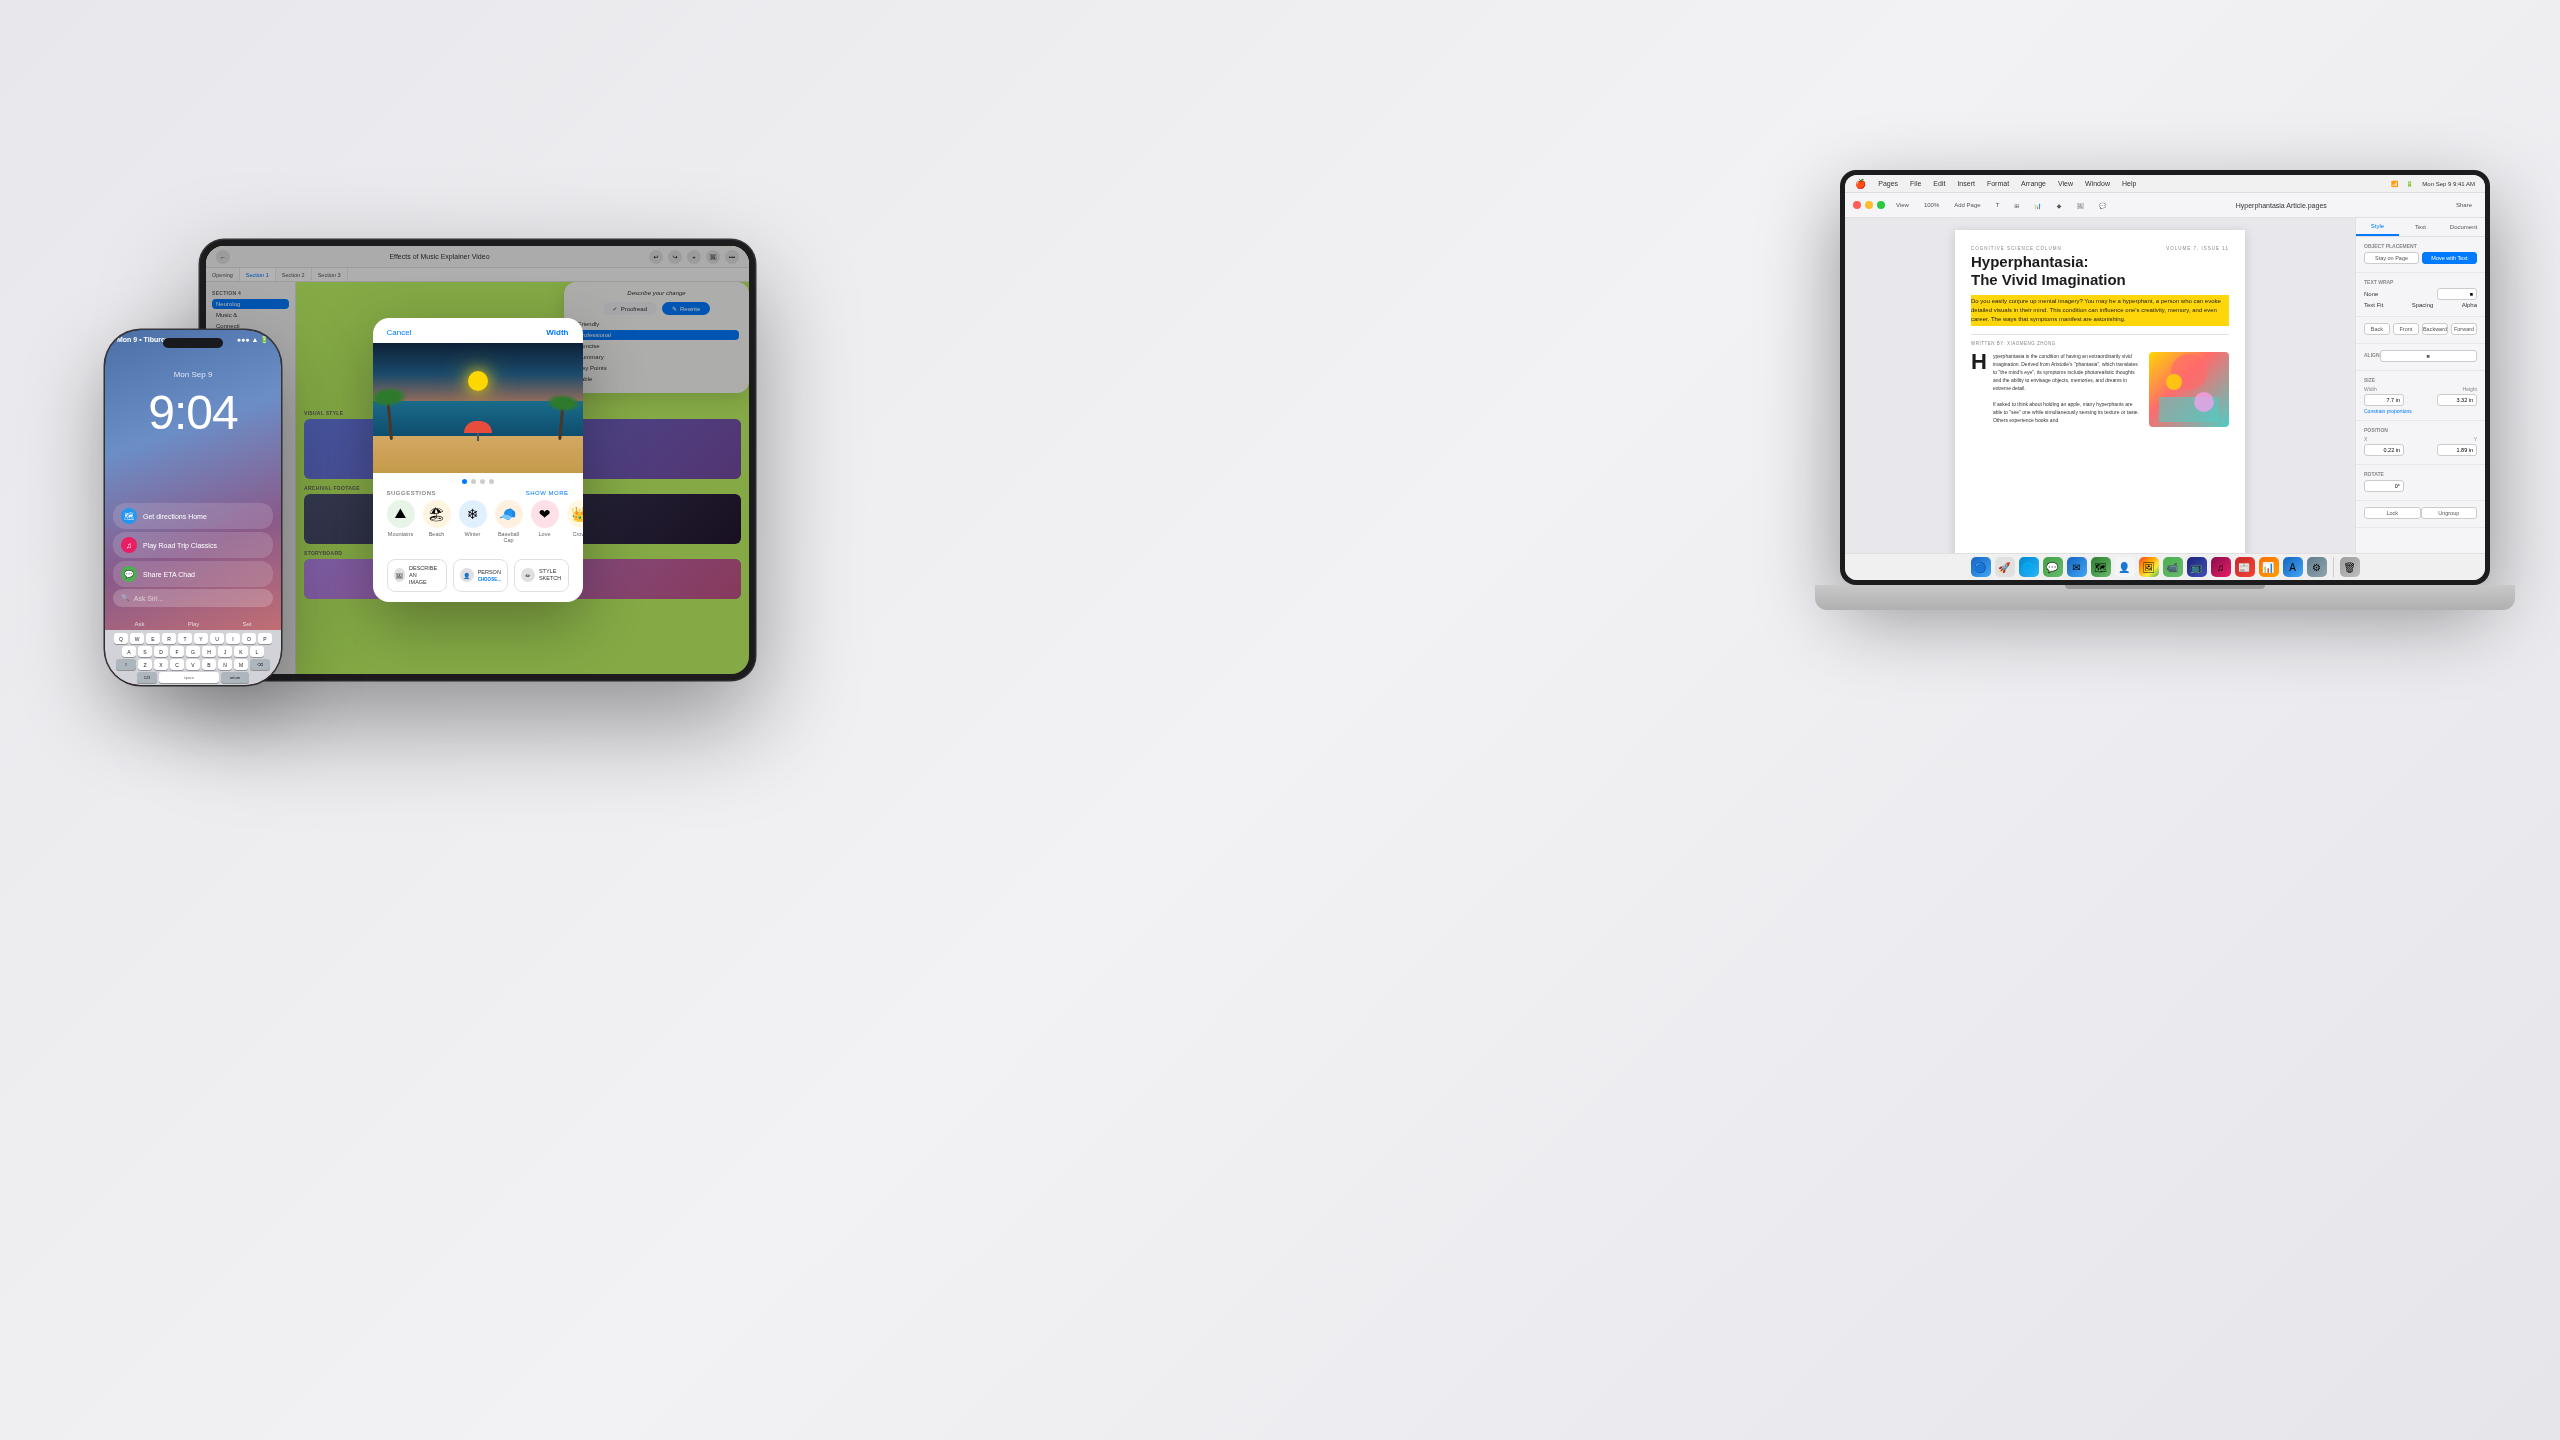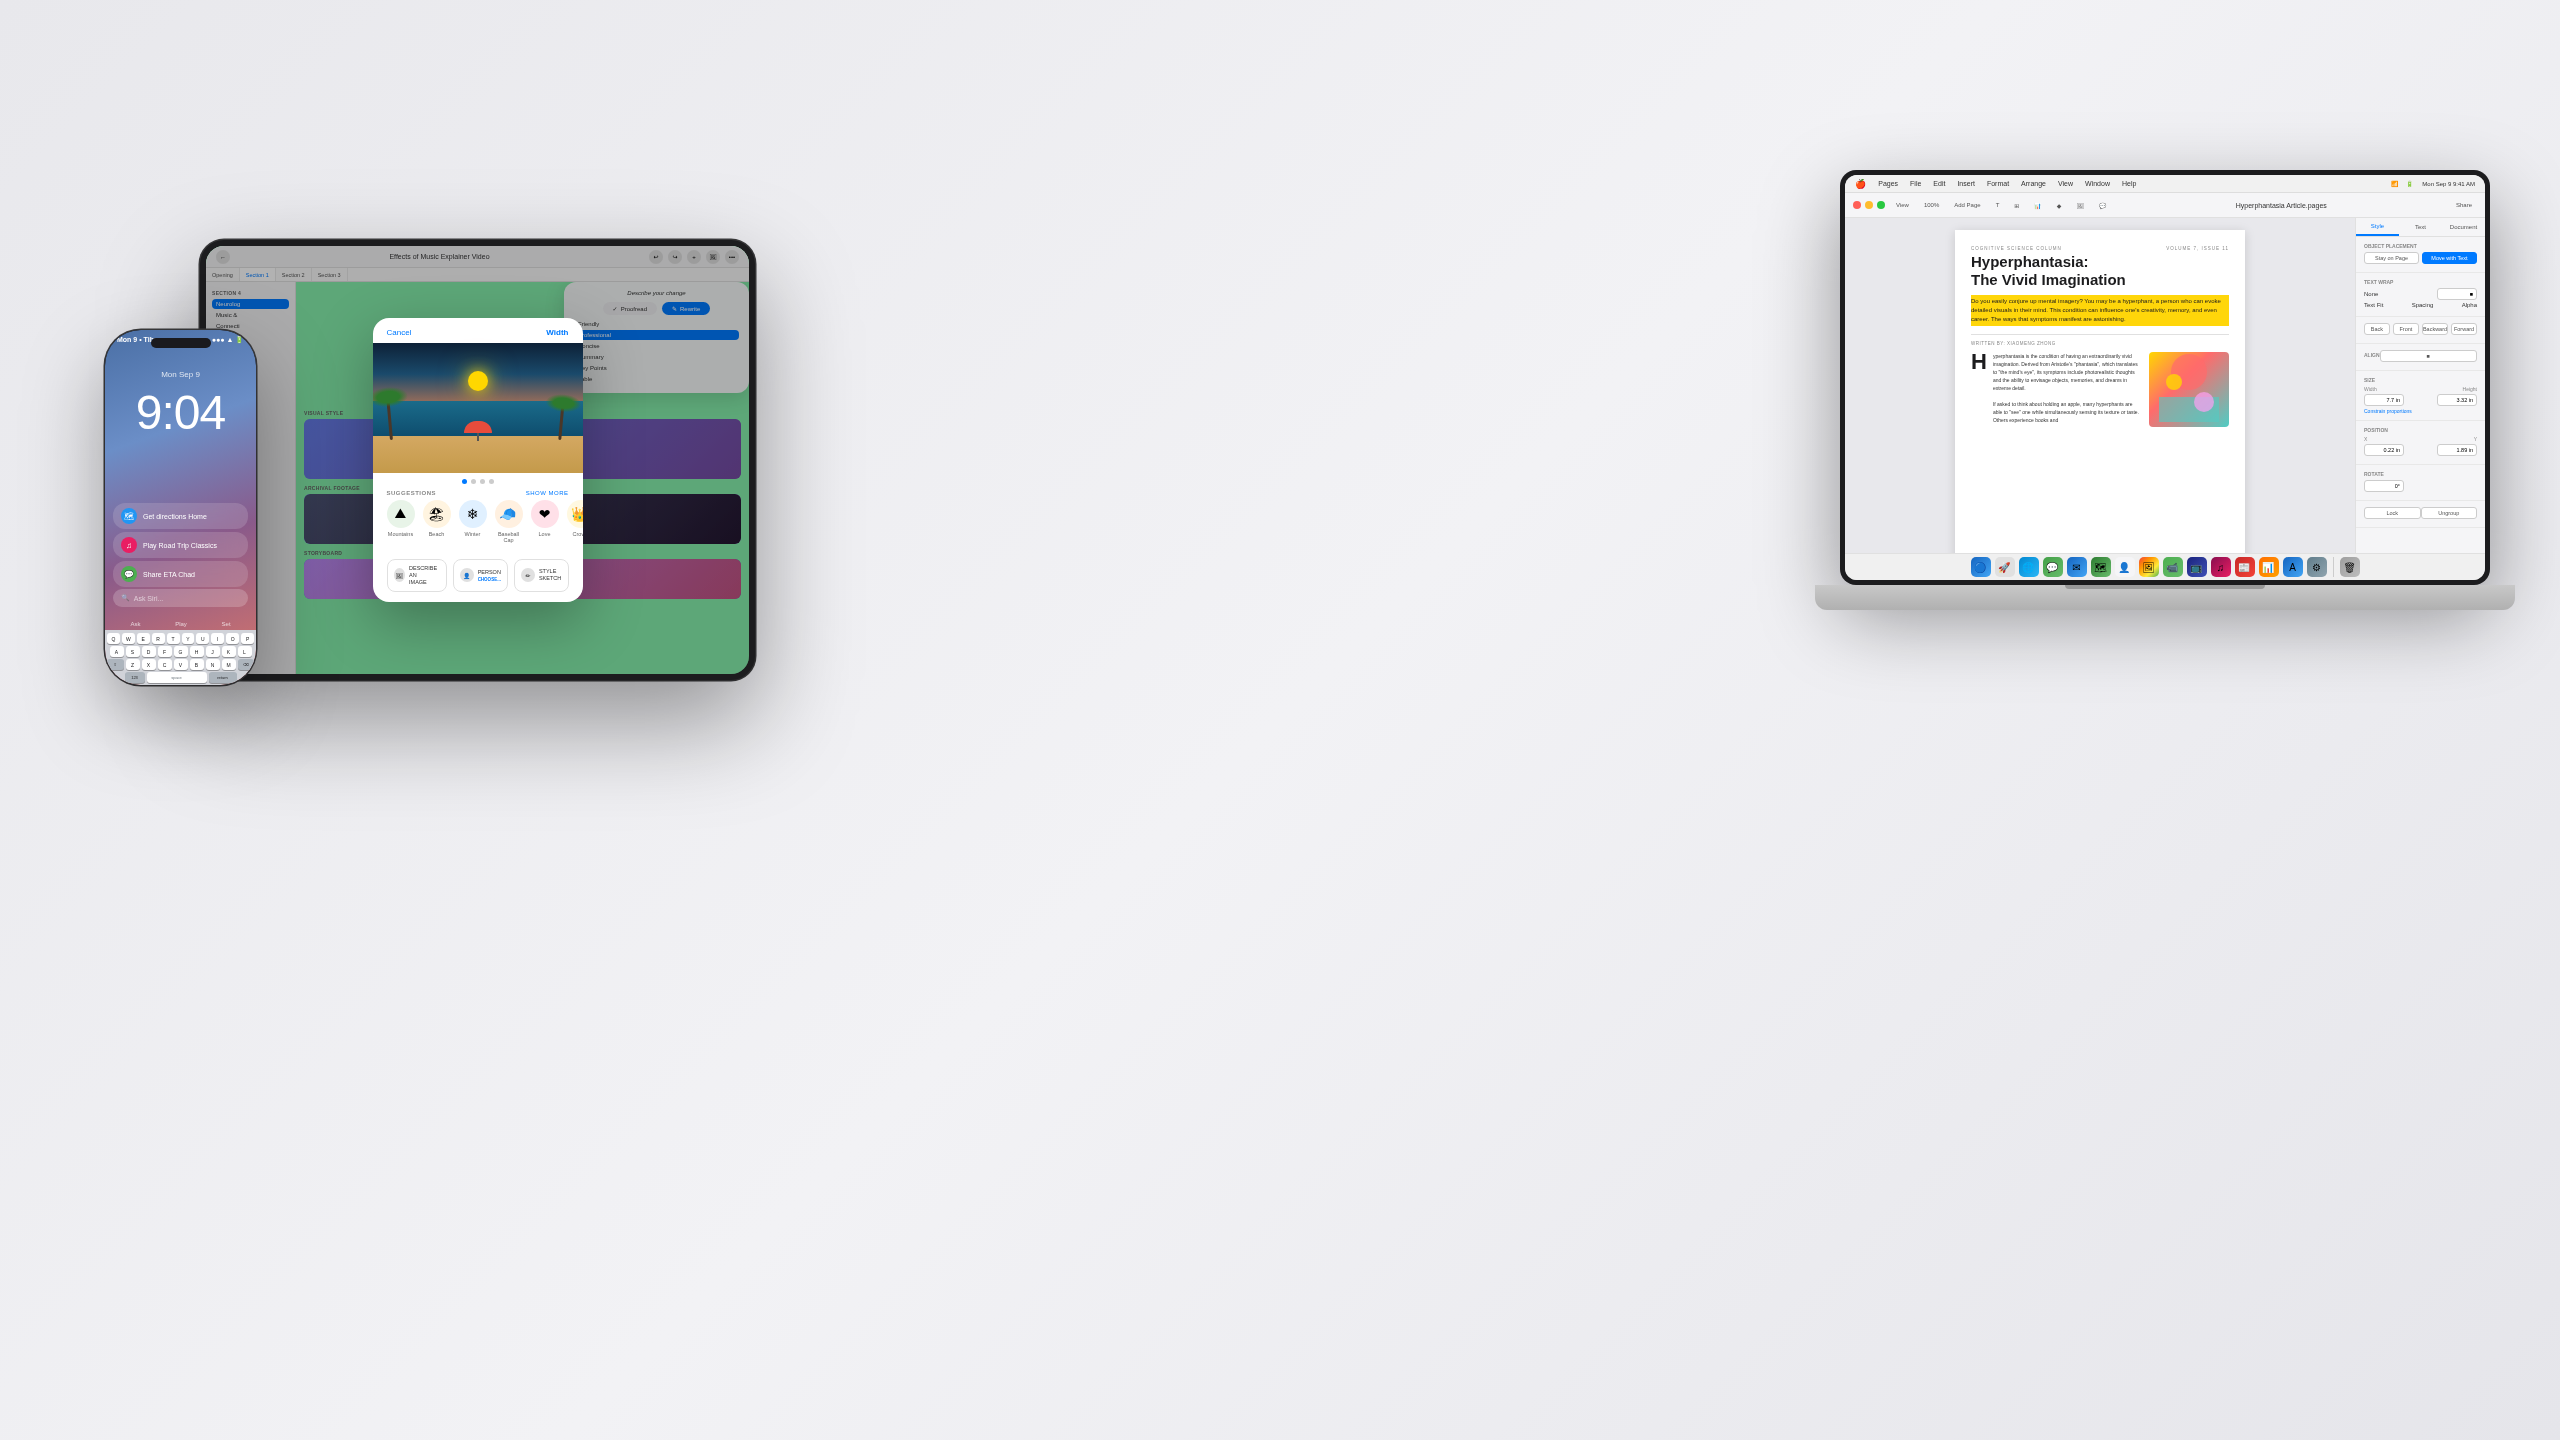--- a/index.html
+++ b/index.html
@@ -23,21 +23,21 @@
       display: flex;
       align-items: center;
       justify-content: center;
     }
 
     
     .iphone {
       position: absolute;
       left: 105px;
       top: 330px;
-      width: 151px;
+      width: 176px;
       height: 355px;
       background: #1a1a1e;
       border-radius: 36px;
       box-shadow: 0 30px 80px rgba(0,0,0,0.35), 0 0 0 1.5px #3a3a3c;
       overflow: hidden;
       z-index: 10;
     }
 
     .iphone-screen {
       position: absolute;
@@ -219,21 +219,21 @@
       background: #1c1c1e;
       border-radius: 24px;
       box-shadow: 0 40px 100px rgba(0,0,0,0.4), 0 0 0 1.5px #3a3a3c;
       overflow: hidden;
       z-index: 8;
     }
 
     .ipad-screen {
       position: absolute;
       top: 6px; left: 6px; right: 6px; bottom: 6px;
-      background: #86efac;
+      background: #bef264;
       border-radius: 18px;
       overflow: hidden;
     }
 
     .ipad-top-bar {
       height: 22px;
       background: #f5f5f7;
       display: flex;
       align-items: center;
       padding: 0 10px;

